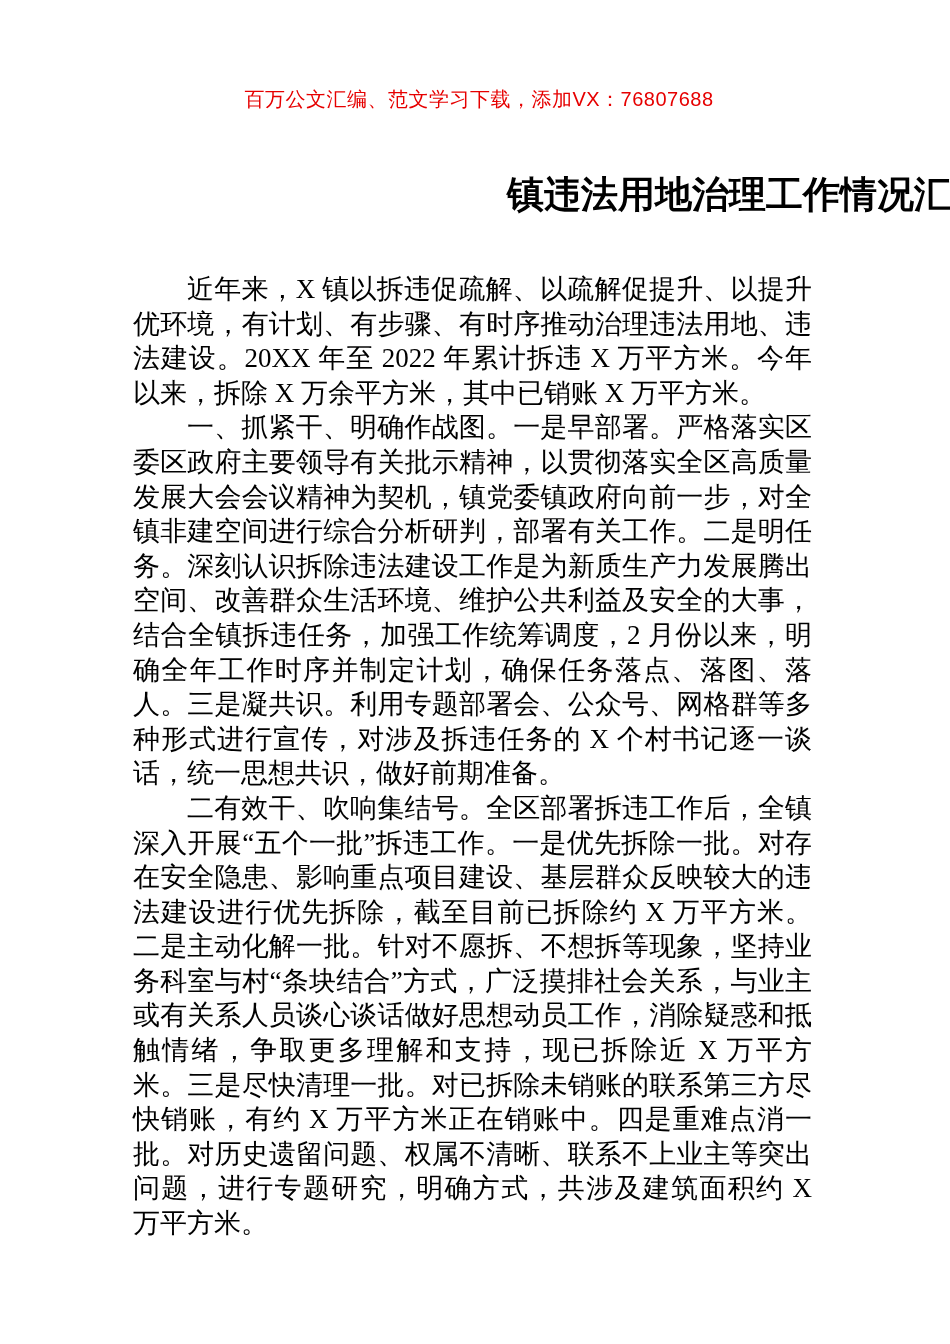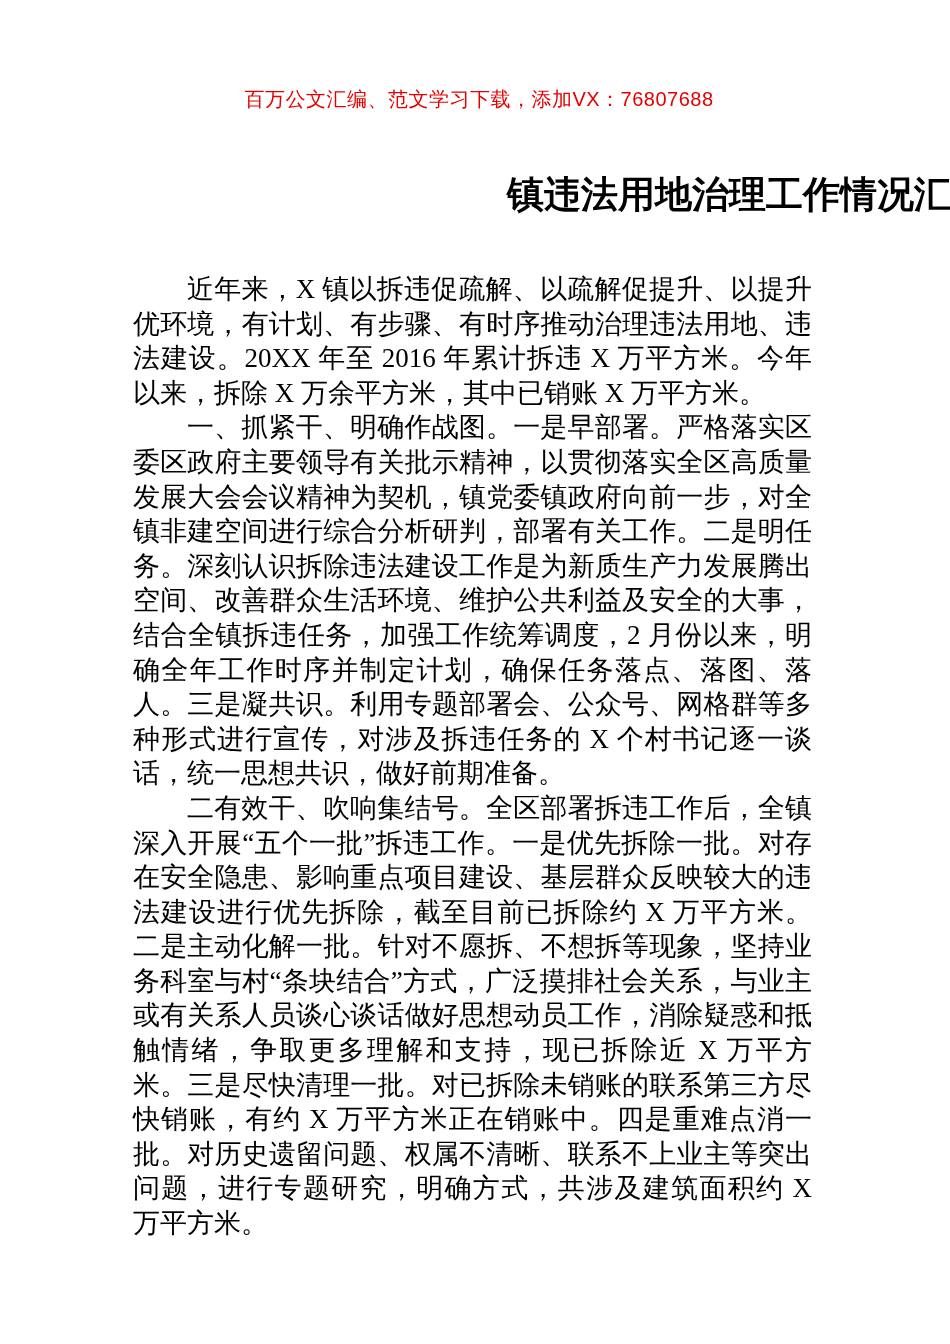--- a/index.html
+++ b/index.html
@@ -66,17 +66,17 @@
     font-weight: normal;
   }
 </style>
 </head>
 <body>
 
 <div class="page" style="background: rgb(255, 255, 255);">
   <p class="promo" style="color: rgb(230, 0, 0);">百万公文汇编、范文学习下载，添加VX：76807688</p>
   <h1 class="title">镇违法用地治理工作情况汇报</h1>
   <div class="doc-body">
-      <p class="para"><span class="run">近年来，X 镇以拆违促疏解、以疏解促提升、以提升优环境，有计划、有步骤、有时序推动治理违法用地、违法建设。20XX 年至 2016 年累计拆违 X 万平方米。今年以来，拆除 X 万余平方米，其中已销账 X 万平方米。</span></p>
+      <p class="para"><span class="run">近年来，X 镇以拆违促疏解、以疏解促提升、以提升优环境，有计划、有步骤、有时序推动治理违法用地、违法建设。20XX 年至 2022 年累计拆违 X 万平方米。今年以来，拆除 X 万余平方米，其中已销账 X 万平方米。</span></p>
       <p class="para"><span class="run">一、抓紧干、明确作战图。</span><span class="run bold">一是早部署。</span><span class="run">严格落实区委区政府主要领导有关批示精神，以贯彻落实全区高质量发展大会会议精神为契机，镇党委镇政府向前一步，对全镇非建空间进行综合分析研判，部署有关工作。</span><span class="run bold">二是明任务。</span><span class="run">深刻认识拆除违法建设工作是为新质生产力发展腾出空间、改善群众生活环境、维护公共利益及安全的大事，结合全镇拆违任务，加强工作统筹调度，2 月份以来，明确全年工作时序并制定计划，确保任务落点、落图、落人。</span><span class="run bold">三是凝共识。</span><span class="run">利用专题部署会、公众号、网格群等多种形式进行宣传，对涉及拆违任务的 X 个村书记逐一谈话，统一思想共识，做好前期准备。</span></p>
       <p class="para"><span class="run">二有效干、吹响集结号。全区部署拆违工作后，全镇深入开展“五个一批”拆违工作。</span><span class="run bold">一是优先拆除一批。</span><span class="run">对存在安全隐患、影响重点项目建设、基层群众反映较大的违法建设进行优先拆除，截至目前已拆除约 X 万平方米。</span><span class="run bold">二是主动化解一批。</span><span class="run">针对不愿拆、不想拆等现象，坚持业务科室与村“条块结合”方式，广泛摸排社会关系，与业主或有关系人员谈心谈话做好思想动员工作，消除疑惑和抵触情绪，争取更多理解和支持，现已拆除近 X 万平方米。</span><span class="run bold">三是尽快清理一批。</span><span class="run">对已拆除未销账的联系第三方尽快销账，有约 X 万平方米正在销账中。</span><span class="run bold">四是重难点消一批。</span><span class="run">对历史遗留问题、权属不清晰、联系不上业主等突出问题，进行专题研究，明确方式，共涉及建筑面积约 X 万平方米。</span></p>
     </div>
 </div>
 
 </body></html>

